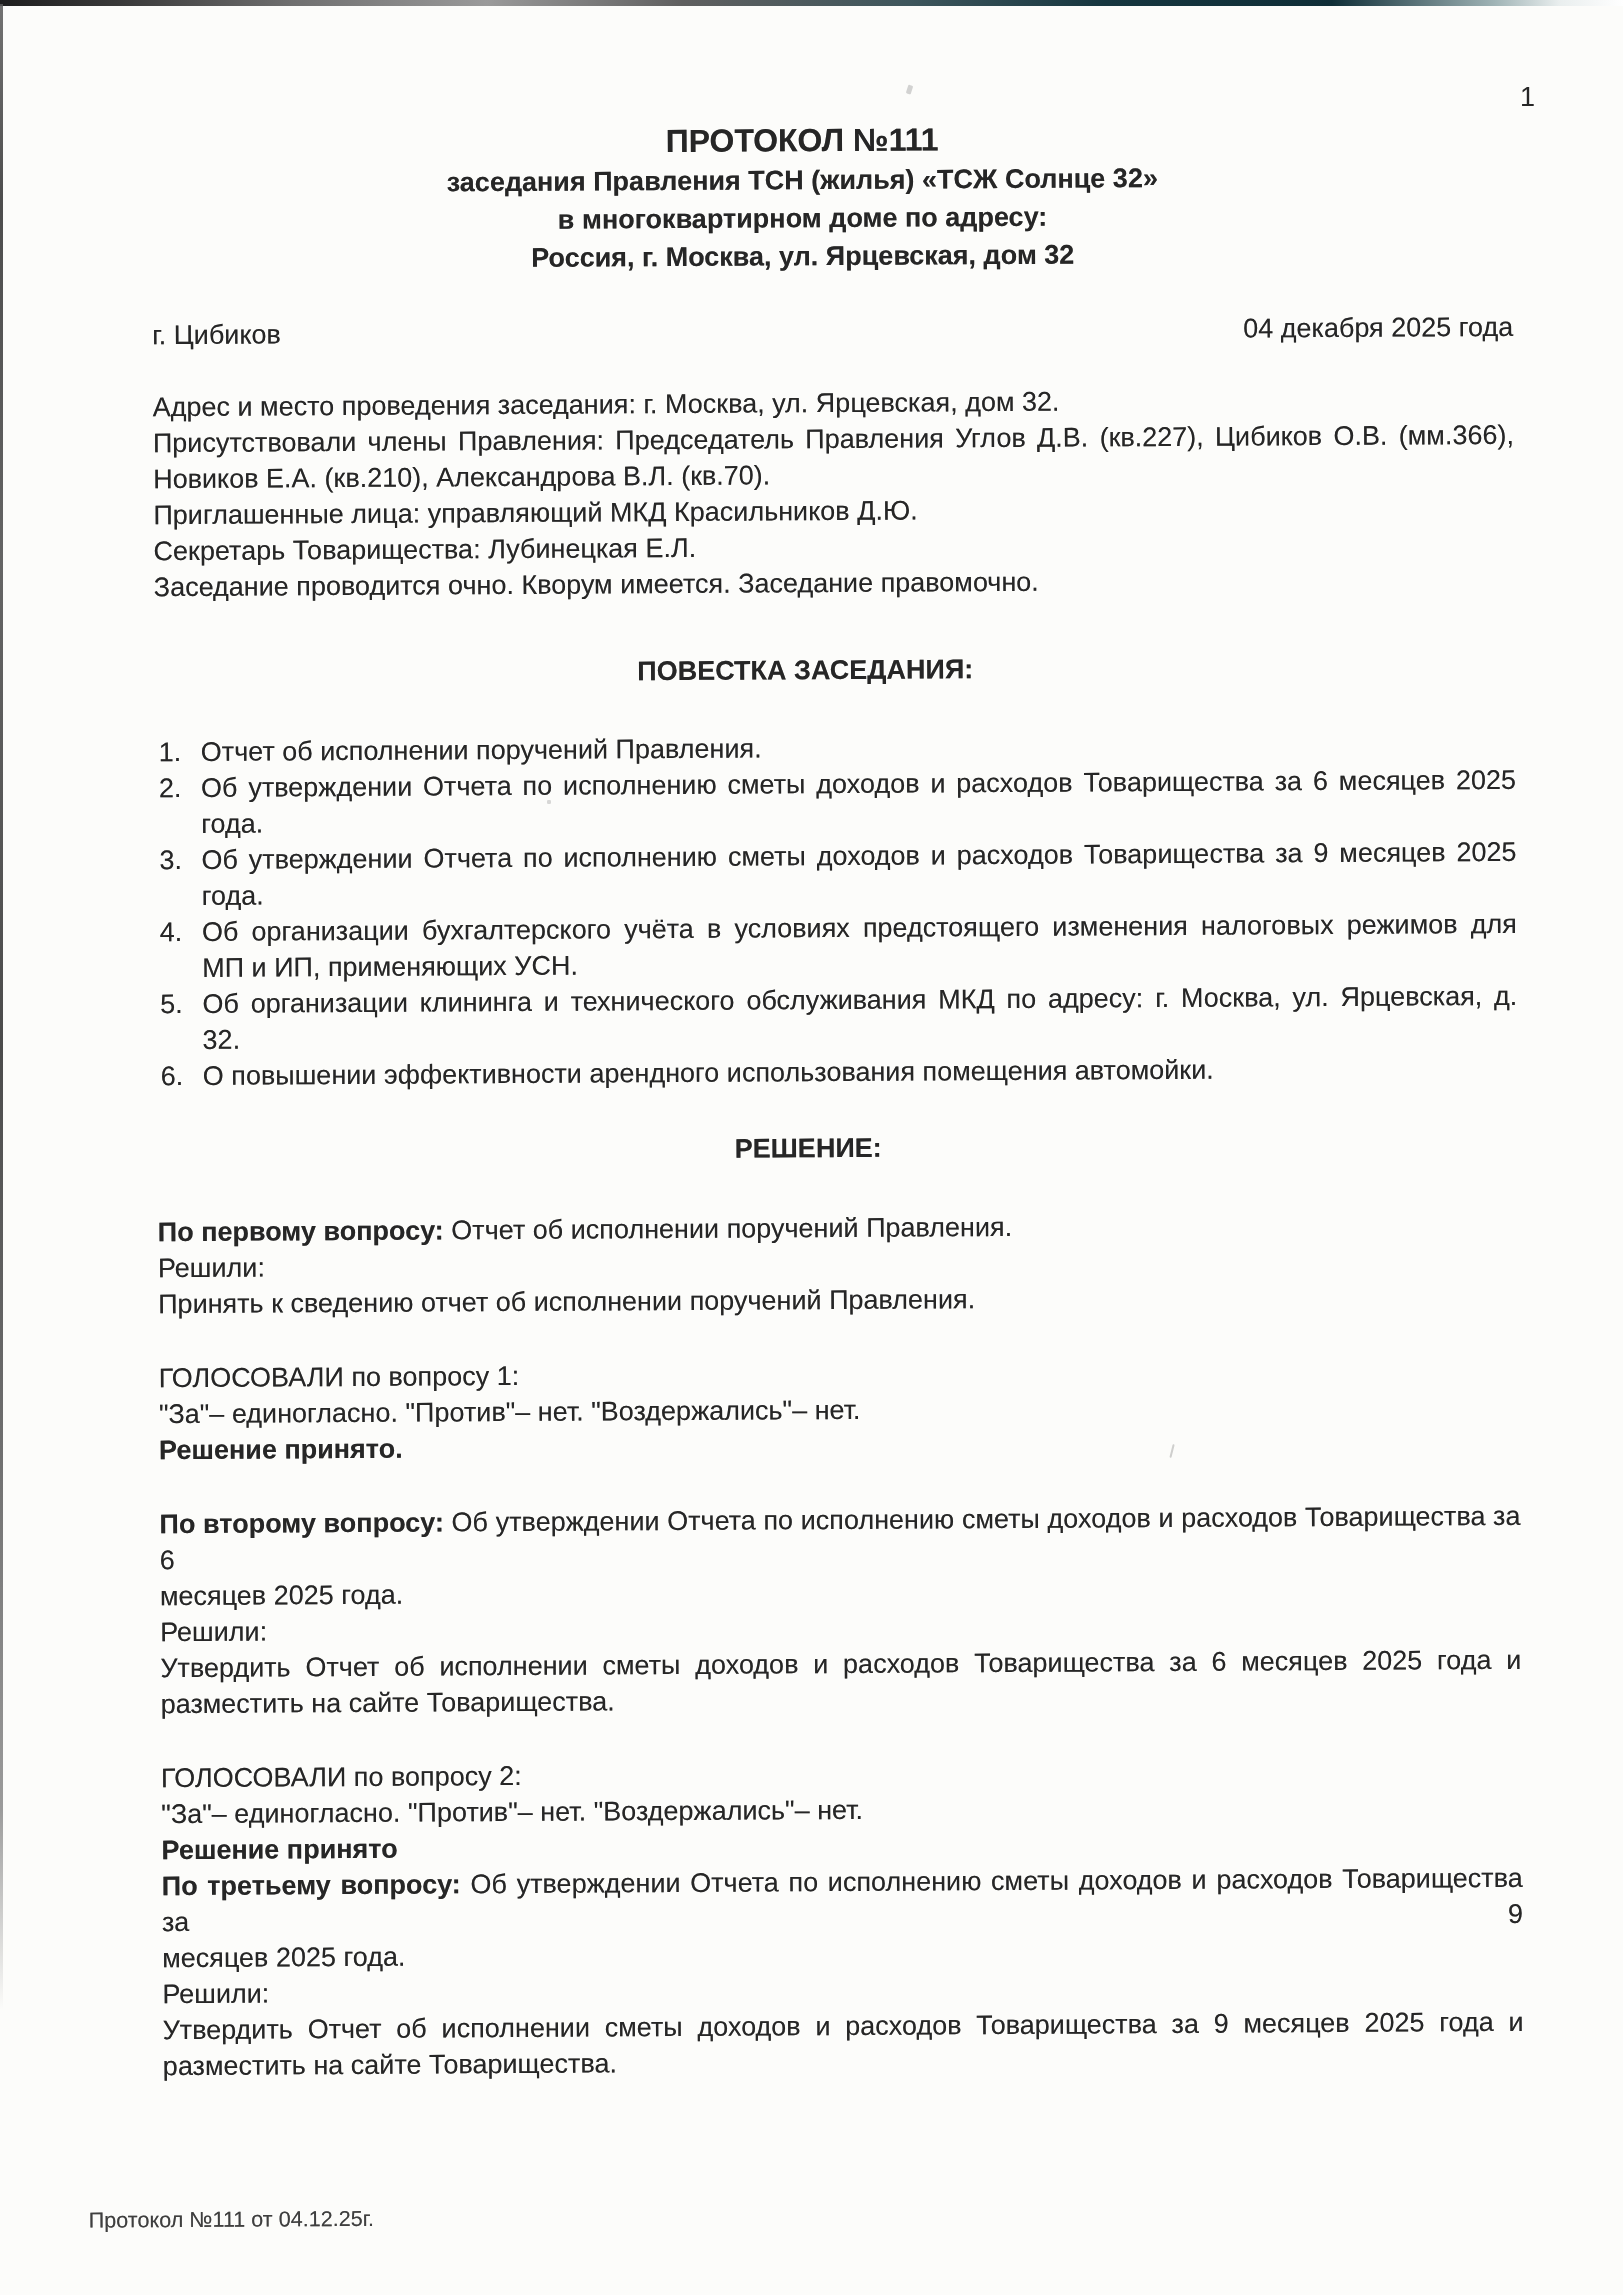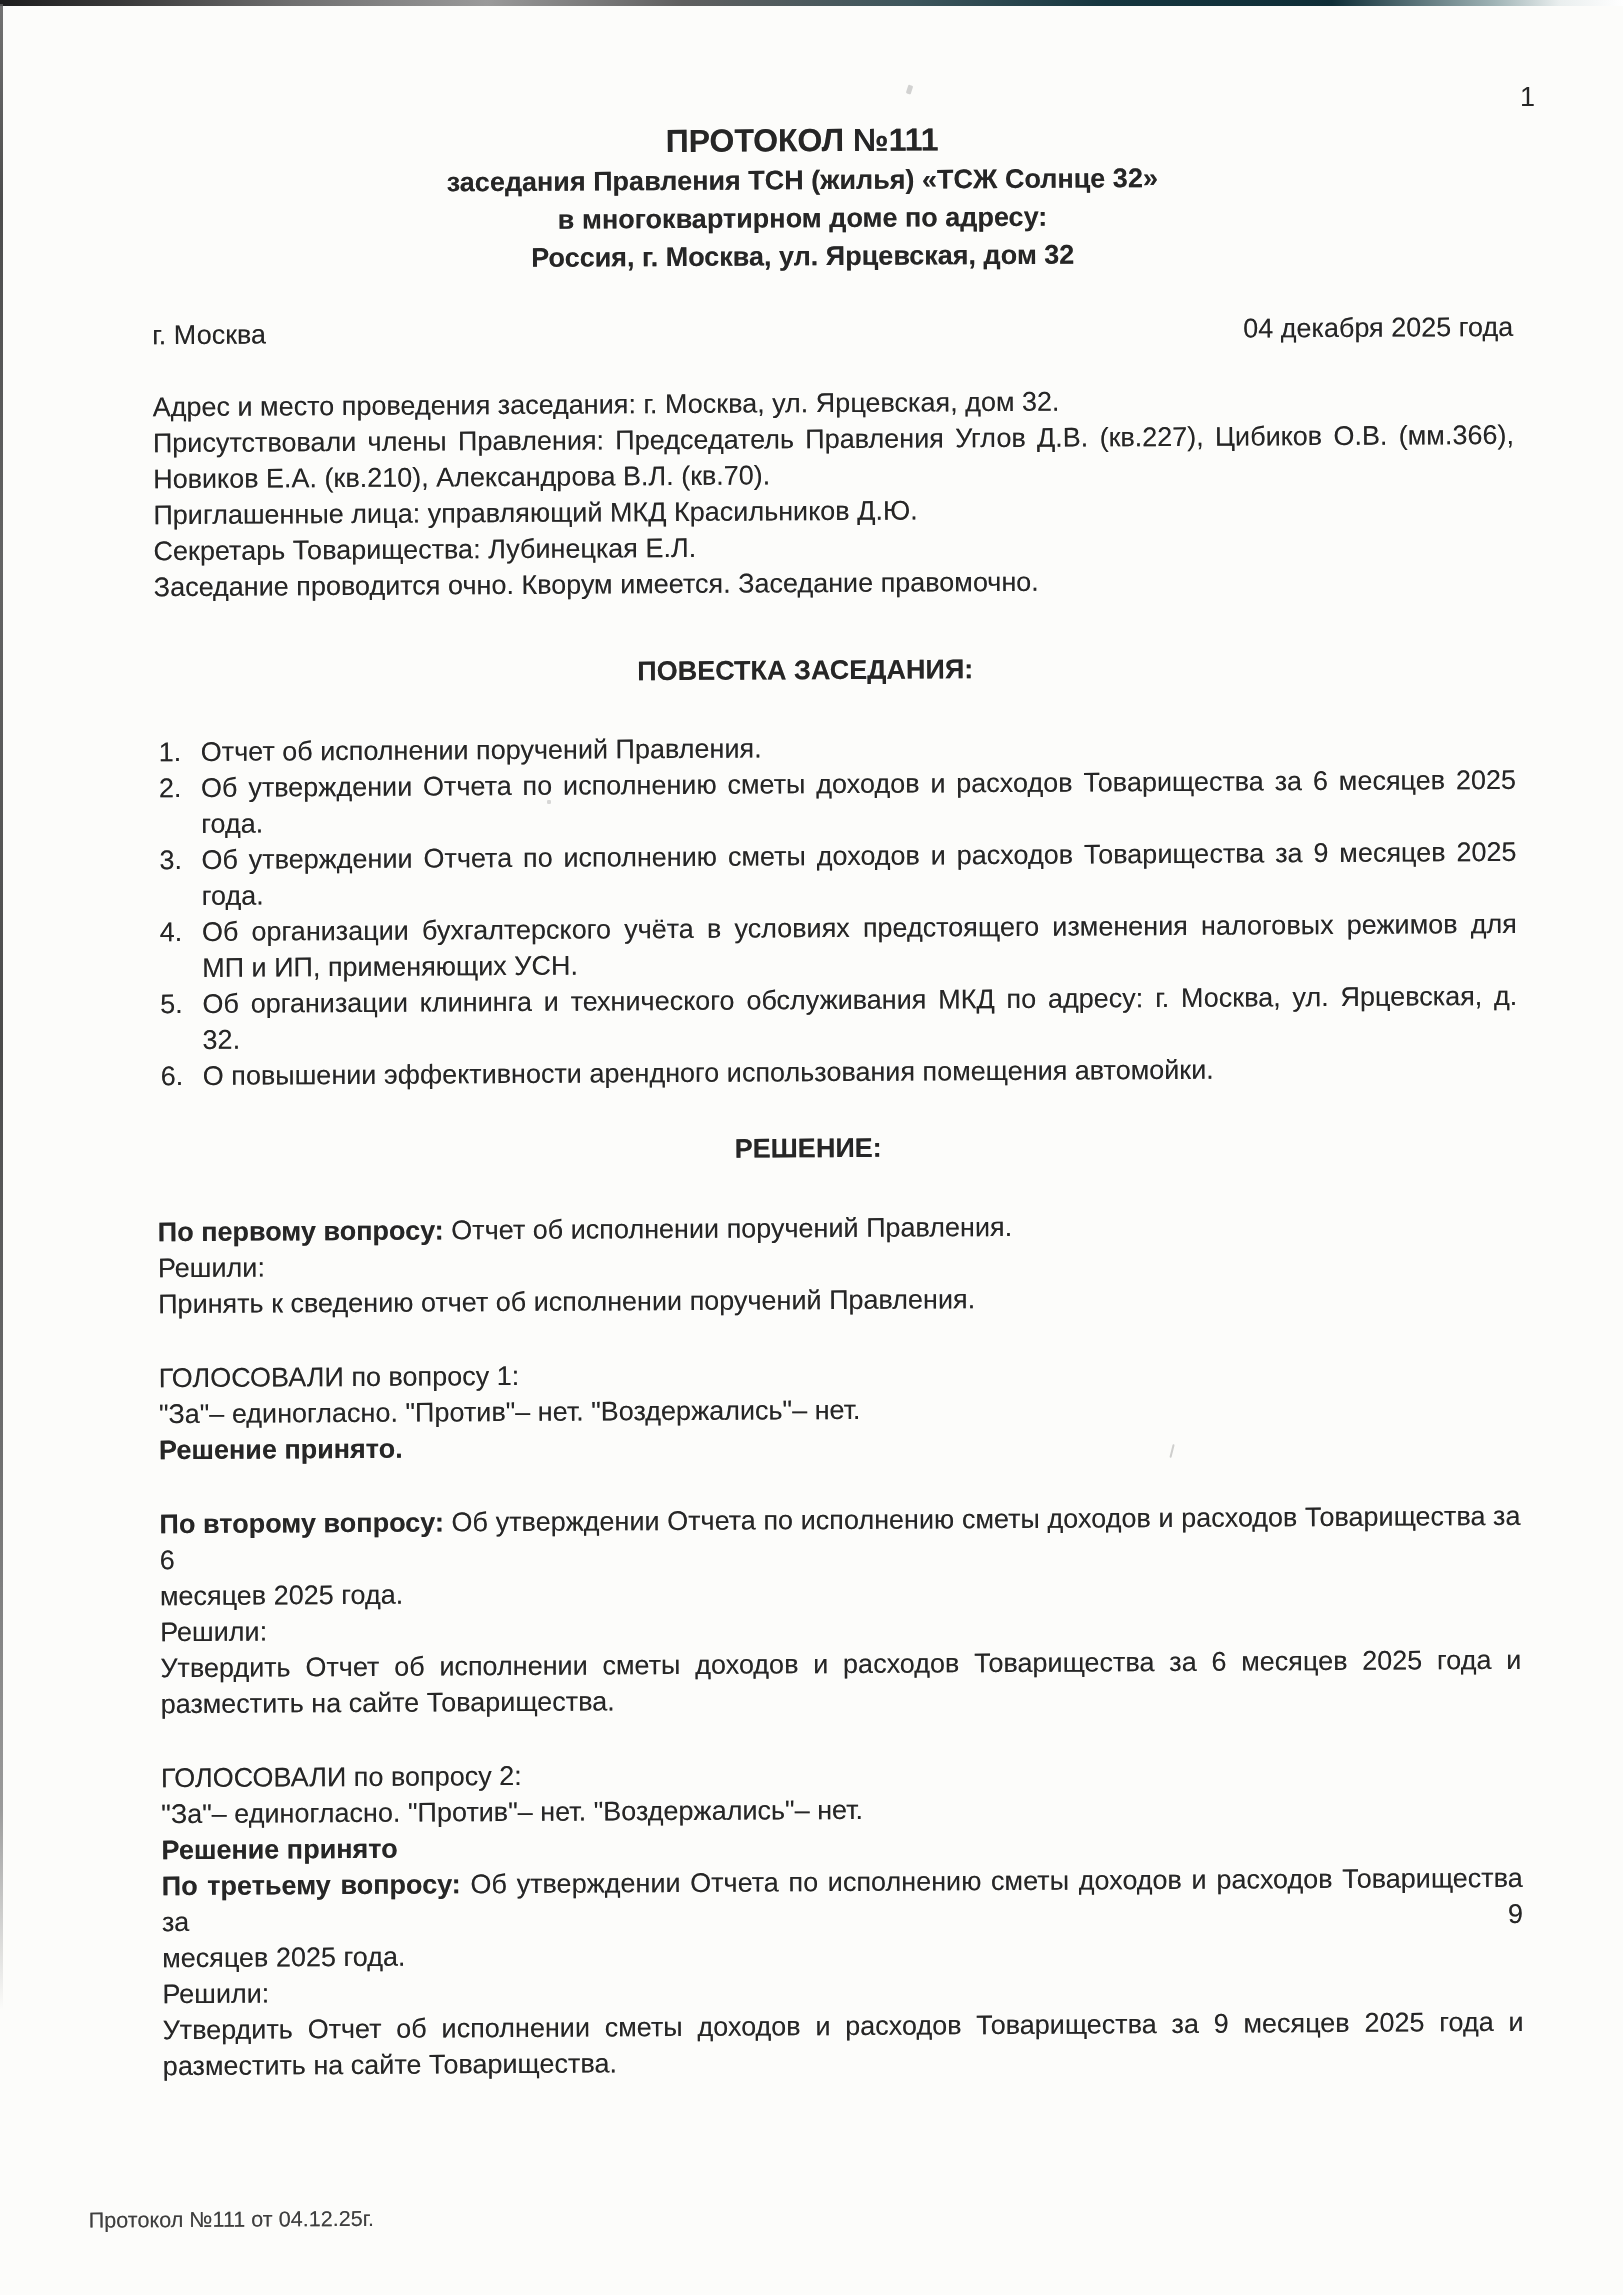--- a/index.html
+++ b/index.html
@@ -86,21 +86,21 @@
   <div class="content">
 
     <div class="abs title-block">
       <div class="doc-title">ПРОТОКОЛ №111</div>
       <div class="doc-sub">заседания Правления ТСН (жилья) «ТСЖ Солнце 32»</div>
       <div class="doc-sub">в многоквартирном доме по адресу:</div>
       <div class="doc-sub">Россия, г. Москва, ул. Ярцевская, дом 32</div>
     </div>
 
     <div class="abs city-date">
-      <span>г. Москва</span>
+      <span>г. Цибиков</span>
       <span>04 декабря 2025 года</span>
     </div>
 
     <div class="abs intro">
       <p>Адрес и место проведения заседания: г. Москва, ул. Ярцевская, дом 32.</p>
       <p class="jline">Присутствовали члены Правления: Председатель Правления Углов Д.В. (кв.227), Цибиков О.В. (мм.366),</p>
       <p>Новиков Е.А. (кв.210), Александрова В.Л. (кв.70).</p>
       <p>Приглашенные лица: управляющий МКД Красильников Д.Ю.</p>
       <p>Секретарь Товарищества: Лубинецкая Е.Л.</p>
       <p>Заседание проводится очно. Кворум имеется. Заседание правомочно.</p>

